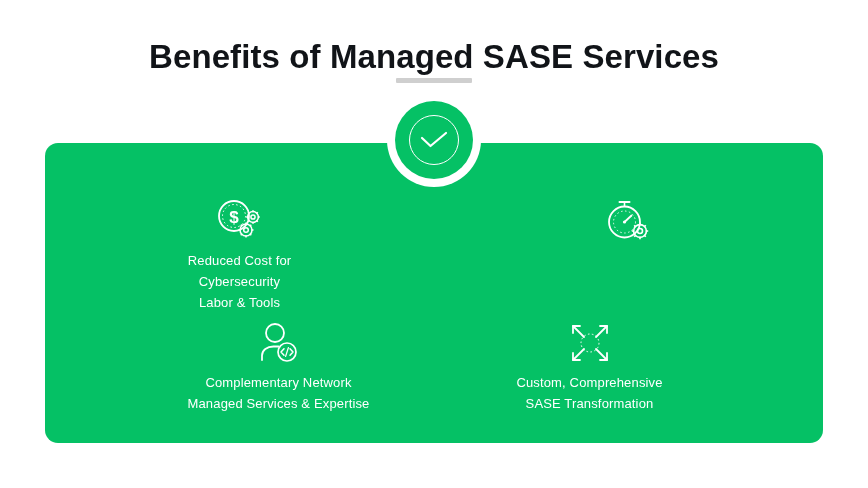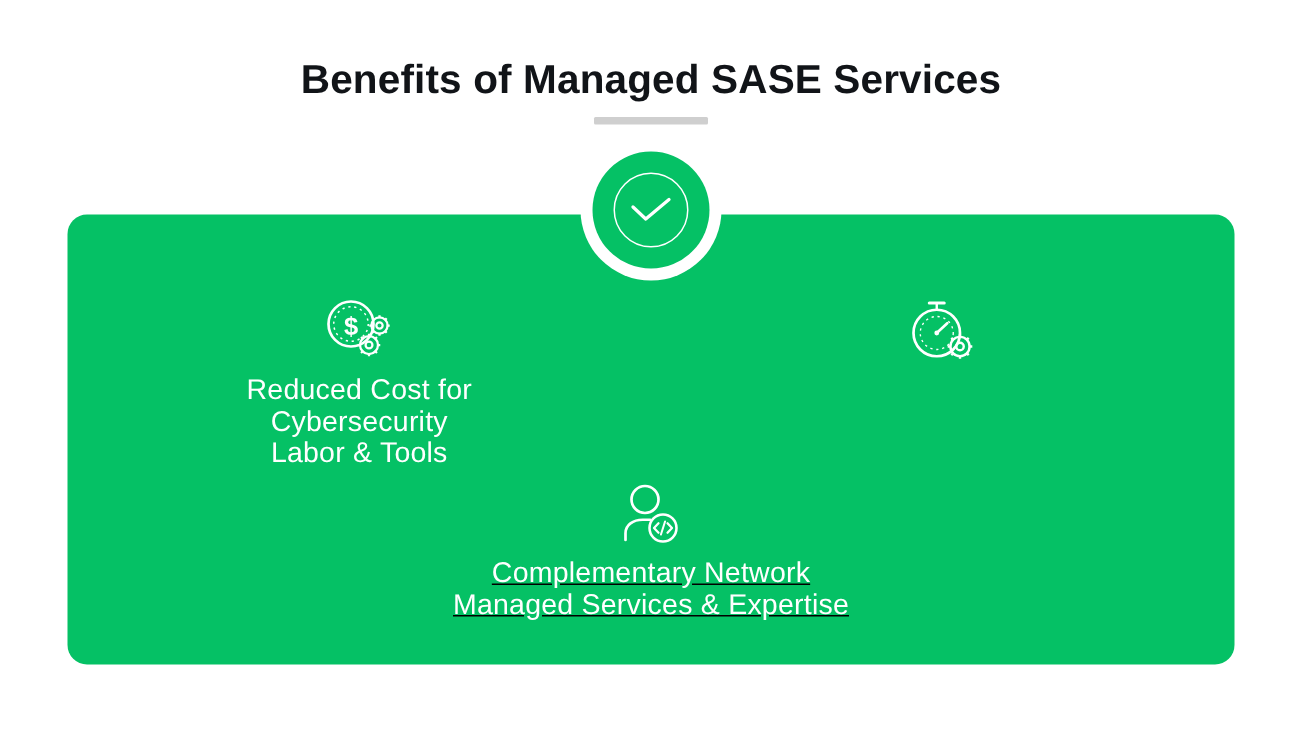--- a/index.html
+++ b/index.html
@@ -21,21 +21,21 @@
     inset: 0;
   }
 
   
   .title {
     position: absolute;
     top: 38px;
     left: 0;
     width: 868px;
     text-align: center;
-    font-size: 27px;
+    font-size: 33px;
     font-weight: bold;
     letter-spacing: 0.1px;
     color: #111418;
   }
 
   .title-divider {
     position: absolute;
     top: 78px;
     left: 50%;
     transform: translateX(-50%);
@@ -91,42 +91,42 @@
   .badge-inner svg { display: block; }
 
   
   .row {
     position: absolute;
     left: 45px;
     width: 778px;
     display: flex;
   }
   .row-top { top: 196px; }
-  .row-bottom { top: 318px; text-decoration: underline; }
+  .row-bottom { top: 318px; }
 
   .cell {
     flex: 1 1 0;
     display: flex;
     flex-direction: column;
     align-items: center;
   }
   .row-bottom .cell-spacer { flex: 0 0 78px; }
 
   .icon {
     height: 46px;
     display: flex;
     align-items: flex-end;
     justify-content: center;
     margin-bottom: 8px;
   }
   .icon svg { display: block; }
 
   .label {
     color: #ffffff;
-    font-size: 19px;
+    font-size: 13px;
     line-height: 21px;
     text-align: center;
     white-space: pre-line;
     letter-spacing: 0.15px;
   }
 </style>
 </head>
 <body>
 
 <div class="infographic">
@@ -212,18 +212,37 @@
           <path d="M5 38 v-4.5 C5 28 10 24.5 16.5 24.5 h5" fill="none" stroke="#ffffff" stroke-width="1.8" stroke-linecap="round"></path>
           <circle cx="30" cy="30" r="9" fill="#05c165" stroke="#ffffff" stroke-width="1.7"></circle>
           <path d="M27 26.8 L24 30 L27 33.2 M33 26.8 L36 30 L33 33.2" fill="none" stroke="#ffffff" stroke-width="1.5" stroke-linecap="round" stroke-linejoin="round"></path>
           <path d="M31.4 25.6 L28.6 34.4" fill="none" stroke="#ffffff" stroke-width="1.3" stroke-linecap="round"></path>
         </svg>
       </div>
       <div class="label">Complementary Network
 Managed Services &amp; Expertise</div>
     </div>
 
+    <div class="cell">
+      <div class="icon">
+        <svg width="44" height="42" viewBox="0 0 44 42">
+          <circle cx="22" cy="21" r="9" fill="none" stroke="#ffffff" stroke-width="1" stroke-dasharray="1.6 2.4"></circle>
+          <g fill="none" stroke="#ffffff" stroke-width="1.8" stroke-linecap="round" stroke-linejoin="round">
+            <path d="M16 15 L5 4"></path>
+            <path d="M5 4 h7 M5 4 v7"></path>
+            <path d="M28 15 L39 4"></path>
+            <path d="M39 4 h-7 M39 4 v7"></path>
+            <path d="M16 27 L5 38"></path>
+            <path d="M5 38 h7 M5 38 v-7"></path>
+            <path d="M28 27 L39 38"></path>
+            <path d="M39 38 h-7 M39 38 v-7"></path>
+          </g>
+        </svg>
+      </div>
+      <div class="label">Custom, Comprehensive
+SASE Transformation</div>
+    </div>
 
     <div class="cell-spacer"></div>
 
   </div>
 
 </div>
 
 </body></html>

